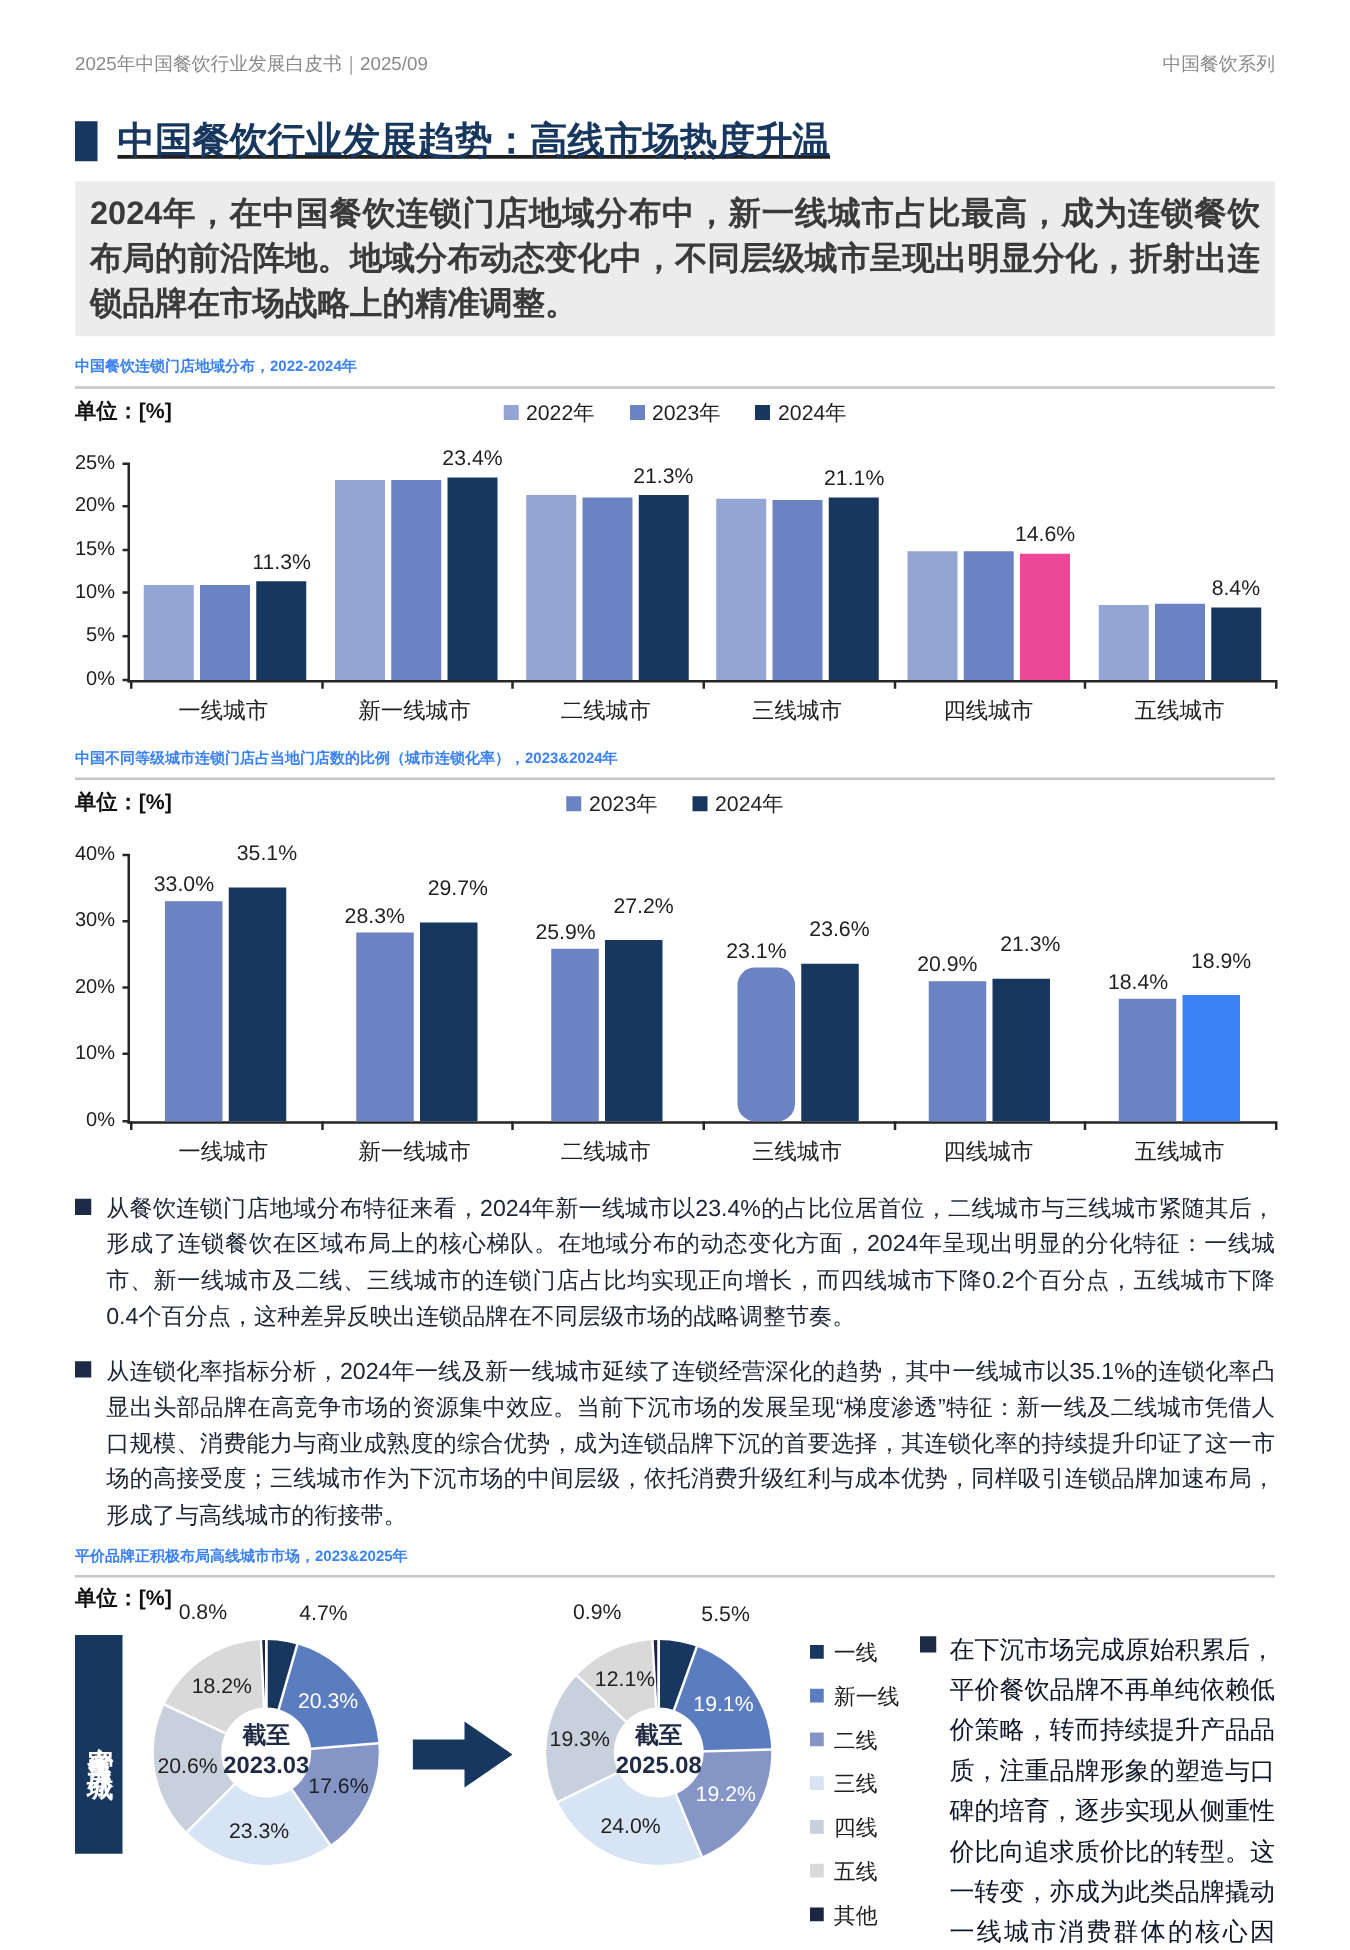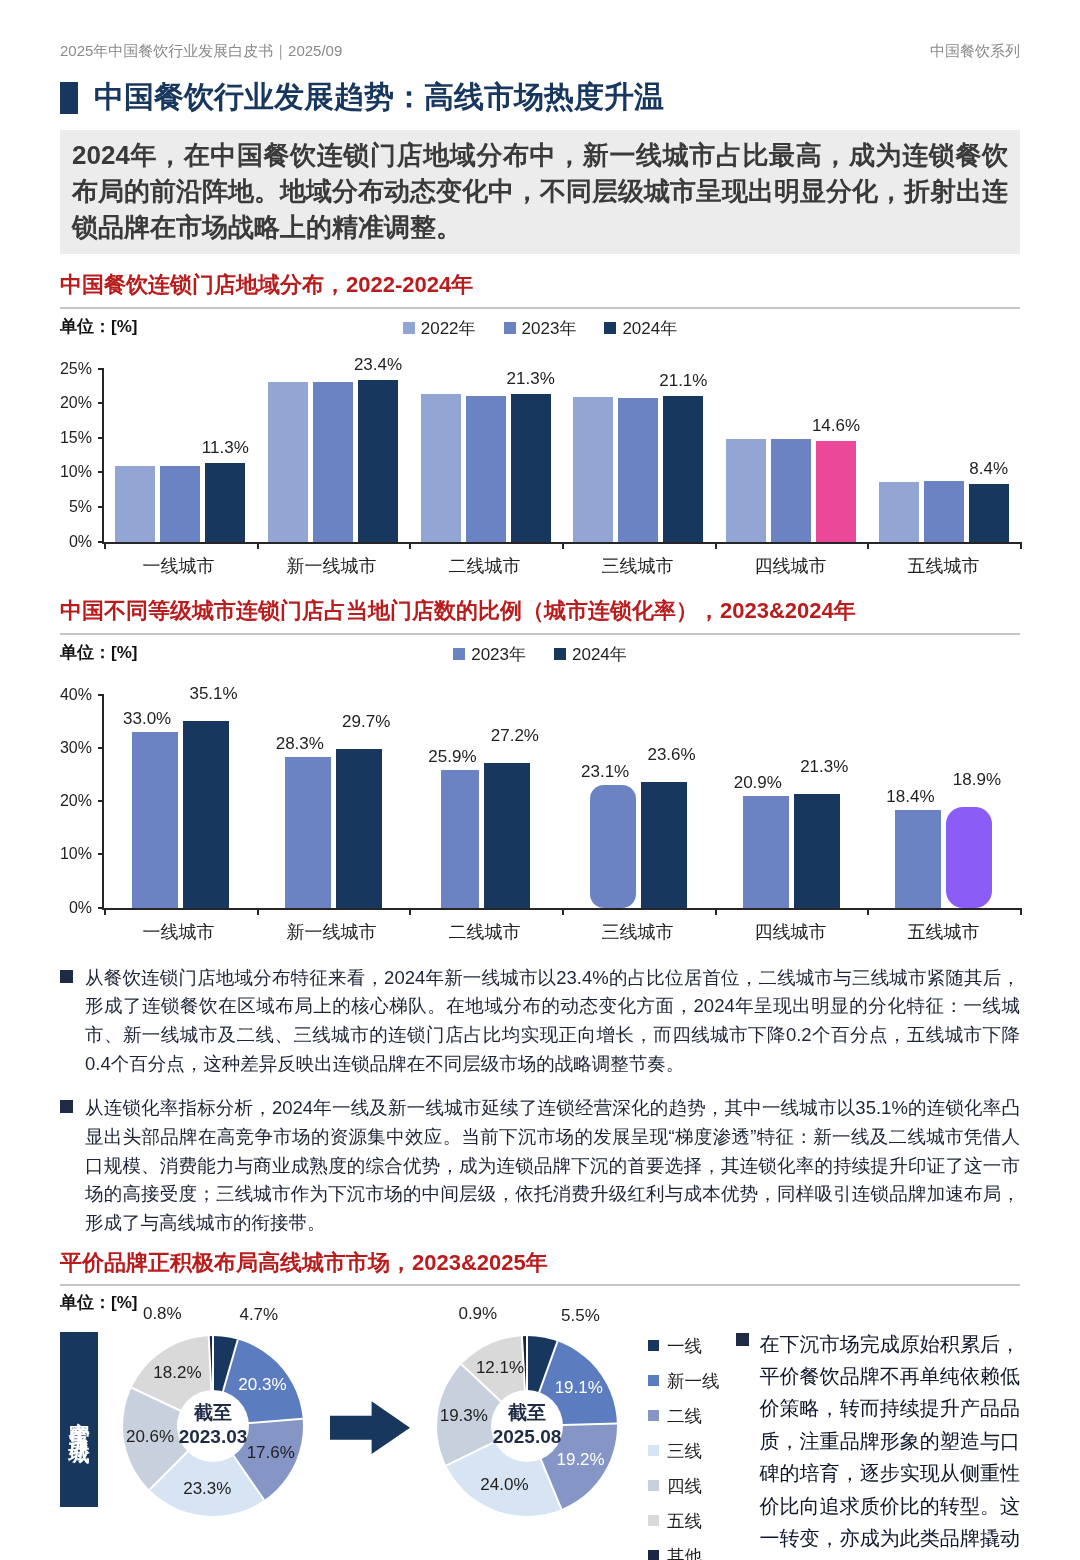--- a/index.html
+++ b/index.html
@@ -2,27 +2,27 @@
 <html><head>
 <meta charset="utf-8">
 <style>
   * { box-sizing: border-box; }
   html,body { margin:0; padding:0; background:#fff; }
   body { font-family:"Liberation Sans","DejaVu Sans",sans-serif; color:#1f1f1f; }
   .page { width:1080px; height:1560px; background:#fff; padding:42px 60px 0; position:relative; overflow:hidden; }
 
   .header-row { display:flex; justify-content:space-between; font-size:15px; color:#8a8a8a; }
 
-  .title-row { display:flex; align-items:center; gap:16px; margin-top:16px; }
+  .title-row { display:flex; align-items:center; gap:16px; margin-top:31px;text-decoration:underline; }
   .title-block { width:18px; height:32px; background:#17375E; }
   .page-title { margin:0; font-size:30px; font-weight:bold; color:#17375E; }
 
   .intro { margin-top:12px; background:#ECECEC; color:#3a3a3a; font-size:26px; font-weight:600; line-height:1.38; padding:8px 12px; text-align:justify; }
 
-  .sec-title { margin-top:16px; font-size:22px; font-weight:bold; color:#b91c1c; }
+  .sec-title { margin-top:16px; font-size:12px; font-weight:bold; color:#3b82f6; }
   .rule { height:2px; background:#C6C6C6; margin-top:7px; }
   .unit-row { position:relative; margin-top:6px; height:26px; }
   .unit { font-weight:bold; font-size:17px; color:#111; }
   .legend { position:absolute; left:0; right:0; top:2px; display:flex; justify-content:center; gap:28px; }
   .legend-item { display:flex; align-items:center; gap:6px; font-size:17px; color:#1f1f1f; }
   .legend-swatch { width:12px; height:12px; }
 
   .bar-chart { position:relative; margin-left:42px; margin-top:28px; }
   .bar-plot { position:relative; border-left:2px solid #262626; border-bottom:2px solid #262626; display:flex; align-items:flex-end; }
   .bar-group { flex:1; display:flex; justify-content:center; align-items:flex-end; gap:5px; height:100%; }
@@ -238,21 +238,21 @@
             <div class="bar-label lab-a">20.9%</div>
           </div>
           <div class="bar" style="width: 46px; height: 53.25%; background: rgb(23, 55, 94);">
             <div class="bar-label lab-b">21.3%</div>
           </div>
         </div>
         <div class="bar-group">
           <div class="bar" style="width: 46px; height: 46%; background: rgb(107, 131, 194);">
             <div class="bar-label lab-a">18.4%</div>
           </div>
-          <div class="bar" style="width: 46px; height: 47.25%; background: #8b5cf6; border-radius: 17px;">
+          <div class="bar" style="width: 46px; height: 47.25%; background: #3b82f6;">
             <div class="bar-label lab-b">18.9%</div>
           </div>
         </div>
       </div>
   </div>
   <div class="cat-row" id="c2-cats">
       <div class="cat">一线城市</div>
       <div class="cat">新一线城市</div>
       <div class="cat">二线城市</div>
       <div class="cat">三线城市</div>

